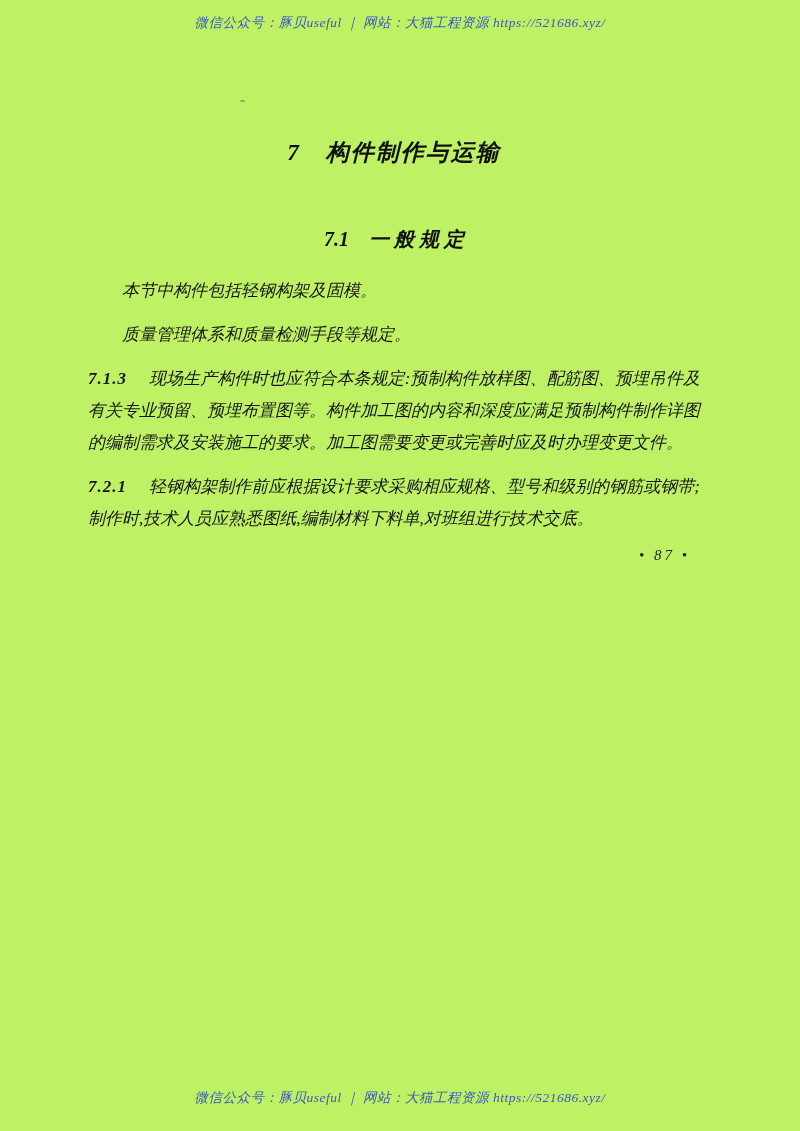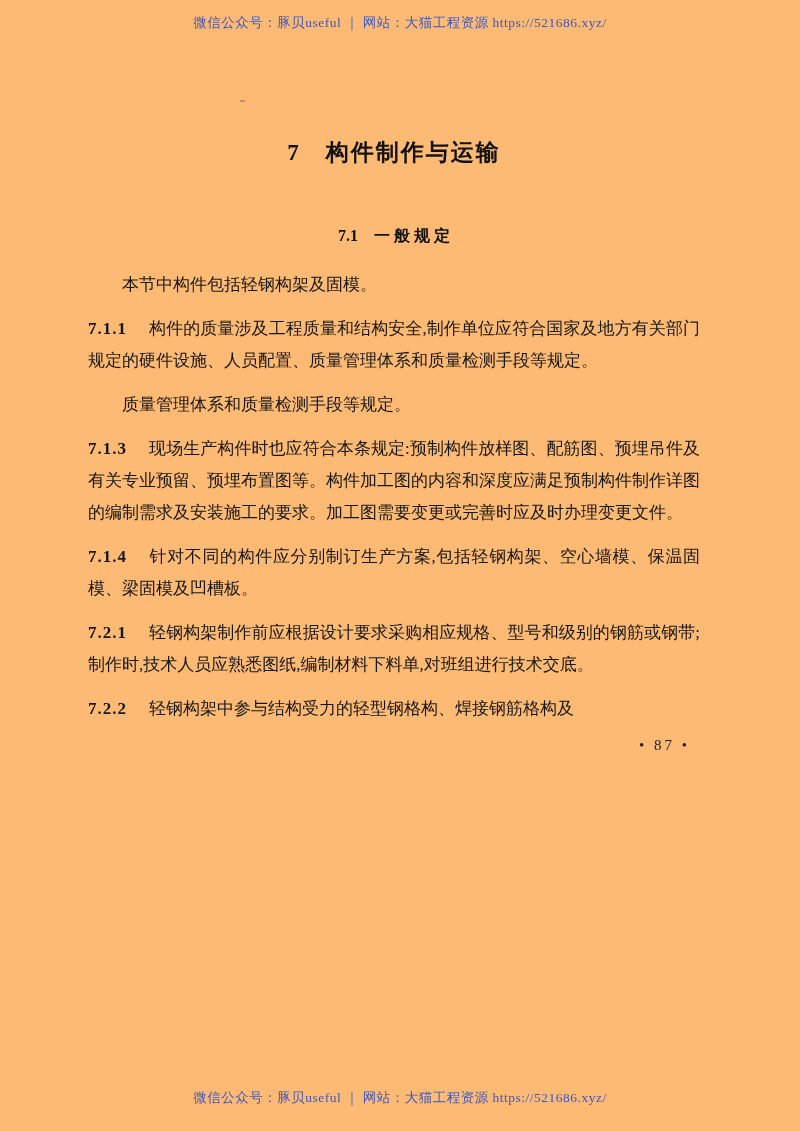--- a/index.html
+++ b/index.html
@@ -4,24 +4,25 @@
 <style>
   html, body { margin: 0; padding: 0; }
   body {
     width: 800px; height: 1131px;
     background: #e9e9e7;
     font-family: "Liberation Serif", "DejaVu Serif", serif;
   }
   .page {
     position: relative;
     width: 800px; height: 1131px;
-    background: #fdba74;
+    background: #bef264;
     color: #1c1c1c;
     box-sizing: border-box;
     overflow: hidden;
+    font-style: italic;
   }
   .wm {
     position: absolute; left: 0; right: 0;
     text-align: center;
     color: #3a57c4;
     font-size: 13.5px;
     letter-spacing: 0.5px;
     white-space: nowrap;
   }
   .wm-top { top: 14px; }
@@ -33,21 +34,21 @@
   h1.chapter {
     margin: 0;
     font-size: 23px;
     font-weight: bold;
     text-align: center;
     letter-spacing: 2px;
     line-height: 30px;
     color: #111;
   }
   h2.section {
-    font-size: 16px;
+    font-size: 20px;
     font-weight: bold;
     text-align: center;
     color: #111;
   }
   h2.sec-71 { margin: 58px 0 22px 0; }
   h2.sec-72 { margin: 22px 0 16px 0; }
 
   p.para {
     margin: 12px;
     font-size: 17px;
@@ -90,34 +91,31 @@
   <div class="artifact"></div>
 
   <div class="content">
 
     <h1 class="chapter">7　构件制作与运输</h1>
 
     <h2 class="section sec-71">7.1　一 般 规 定</h2>
 
     <p class="para indent">本节中构件包括轻钢构架及固模。</p>
 
-    <p class="para"><span class="cnum">7.1.1</span><span>构件的质量涉及工程质量和结构安全,制作单位应符合国家及地方有关部门规定的硬件设施、人员配置、质量管理体系和质量检测手段等规定。</span></p>
 
 
     <p class="para indent">质量管理体系和质量检测手段等规定。</p>
 
     <p class="para"><span class="cnum">7.1.3</span><span>现场生产构件时也应符合本条规定:预制构件放样图、配筋图、预埋吊件及有关专业预留、预埋布置图等。构件加工图的内容和深度应满足预制构件制作详图的编制需求及安装施工的要求。加工图需要变更或完善时应及时办理变更文件。</span></p>
 
-    <p class="para"><span class="cnum">7.1.4</span><span>针对不同的构件应分别制订生产方案,包括轻钢构架、空心墙模、保温固模、梁固模及凹槽板。</span></p>
 
 
 
     <p class="para"><span class="cnum">7.2.1</span><span>轻钢构架制作前应根据设计要求采购相应规格、型号和级别的钢筋或钢带;制作时,技术人员应熟悉图纸,编制材料下料单,对班组进行技术交底。</span></p>
 
-    <p class="para"><span class="cnum">7.2.2</span><span>轻钢构架中参与结构受力的轻型钢格构、焊接钢筋格构及</span></p>
 
     <div class="pageno">• 87 •</div>
 
   </div>
 
   <div class="wm wm-bottom">微信公众号：豚贝useful ｜ 网站：大猫工程资源 https://521686.xyz/</div>
 
 </div>
 
 </body></html>

